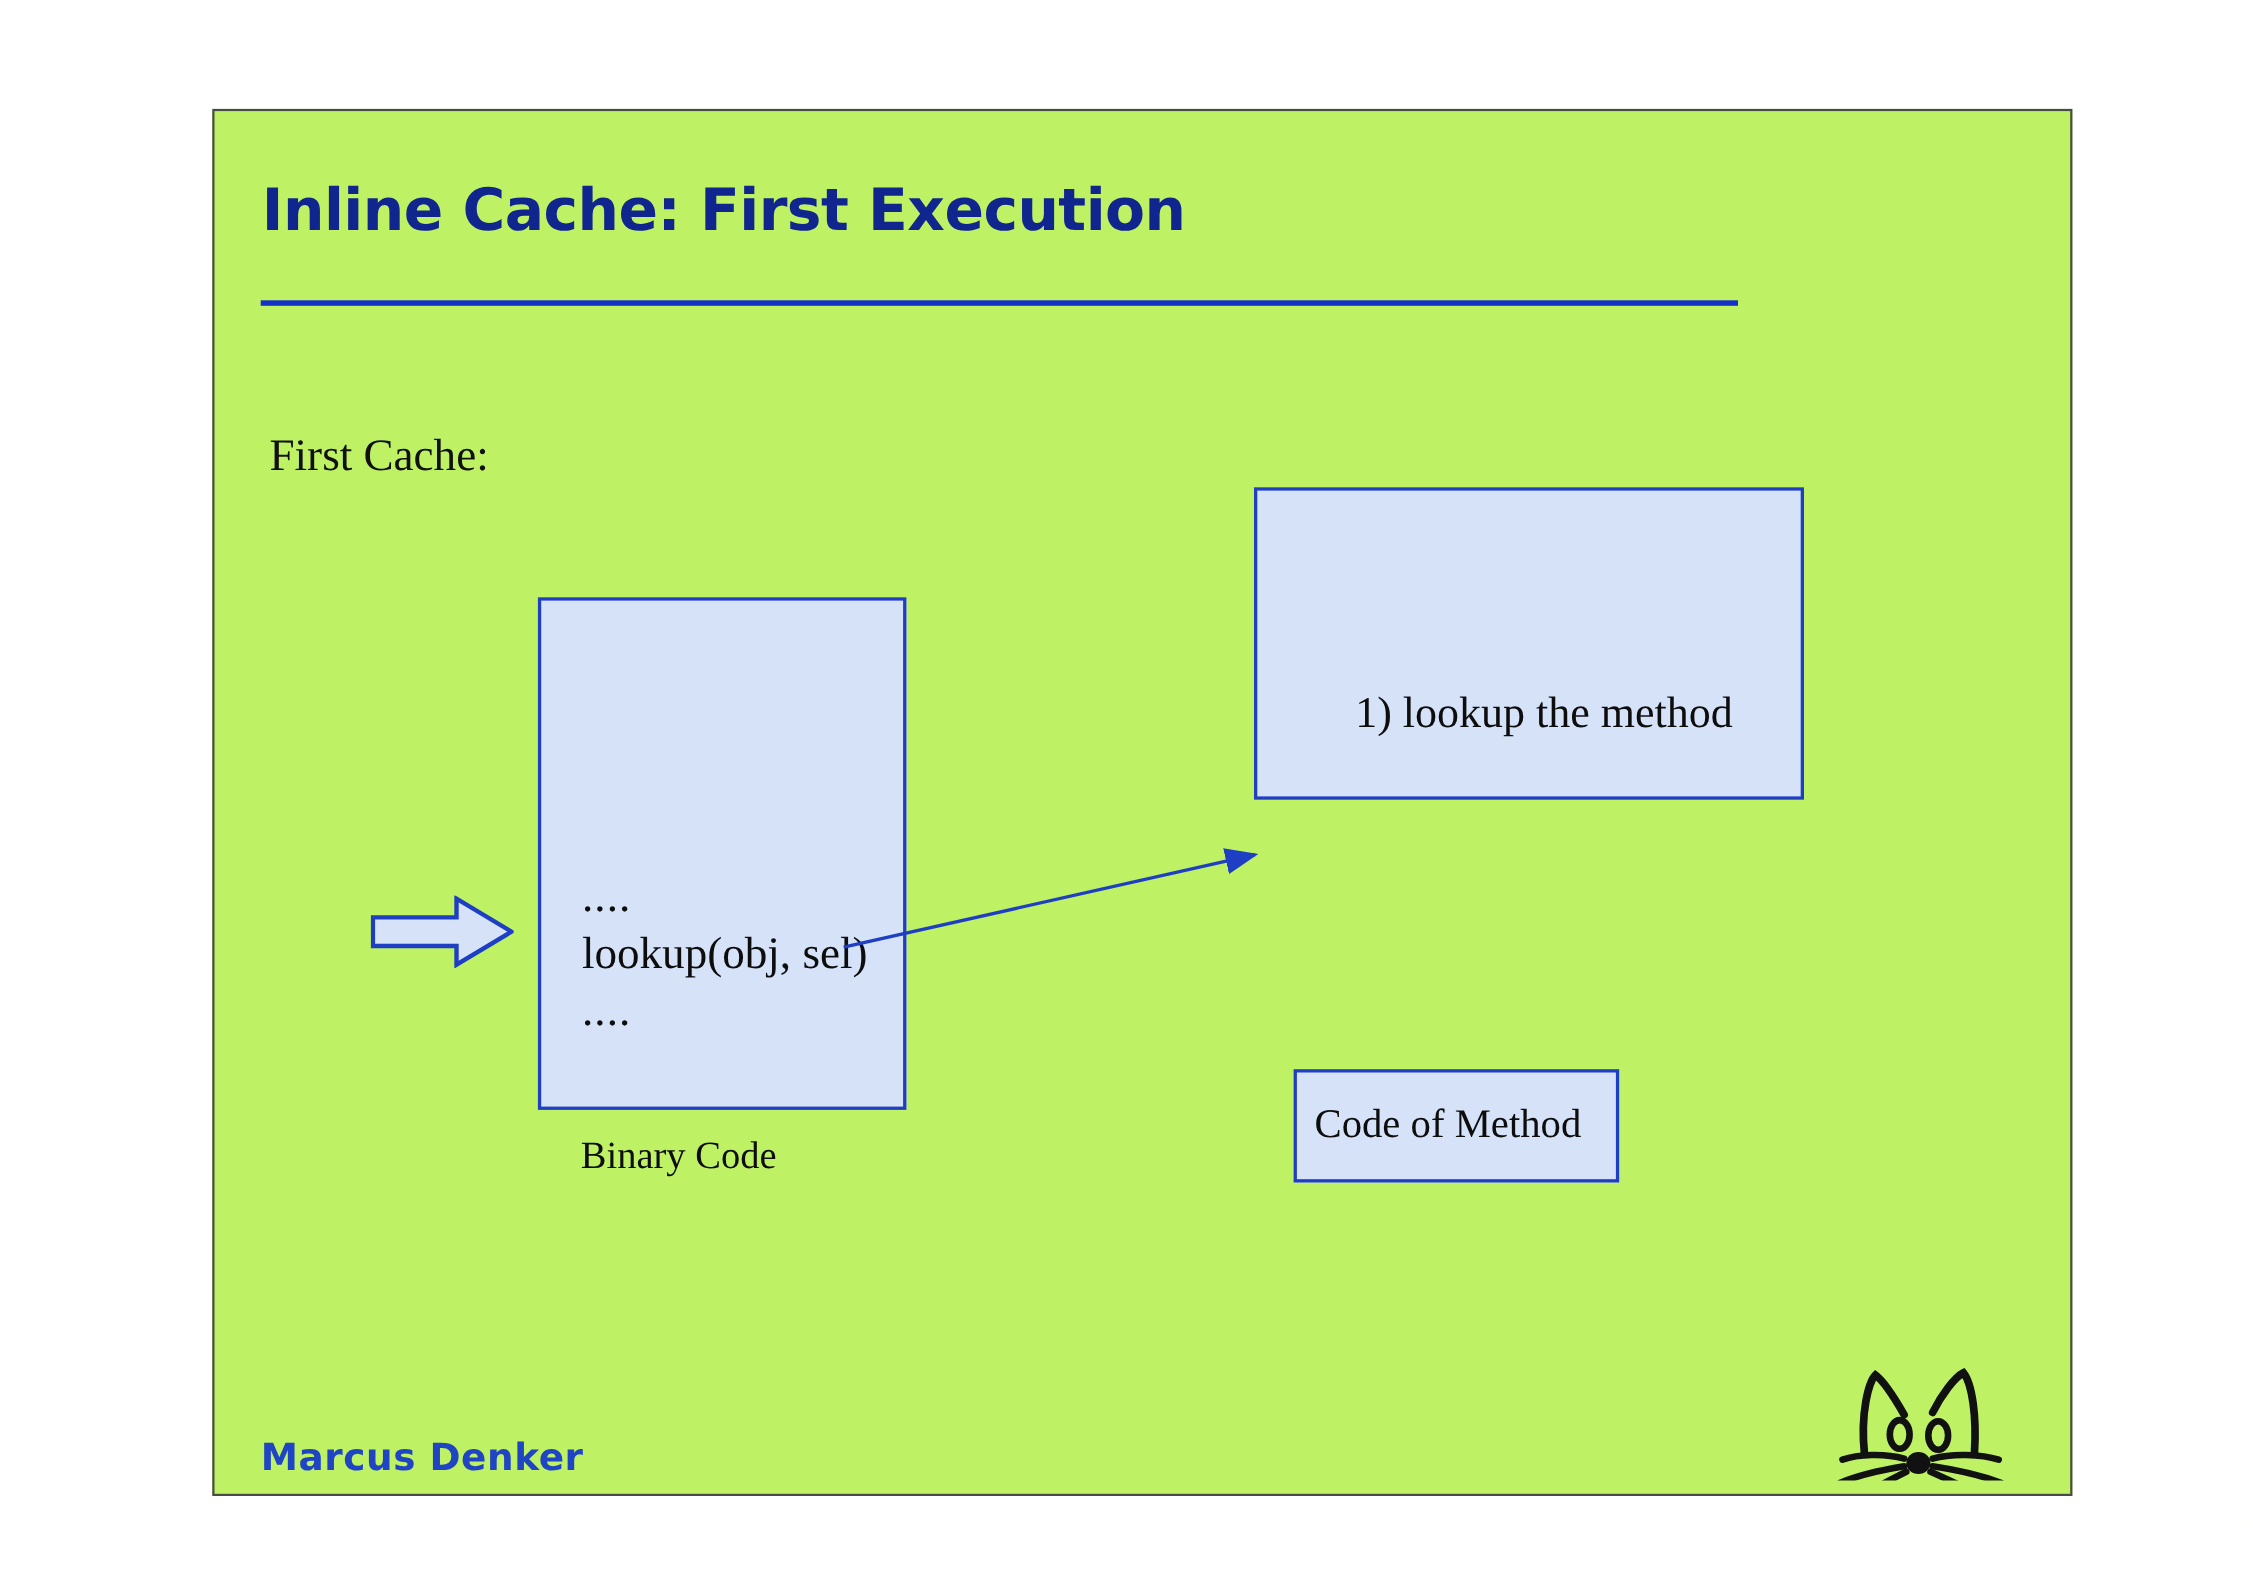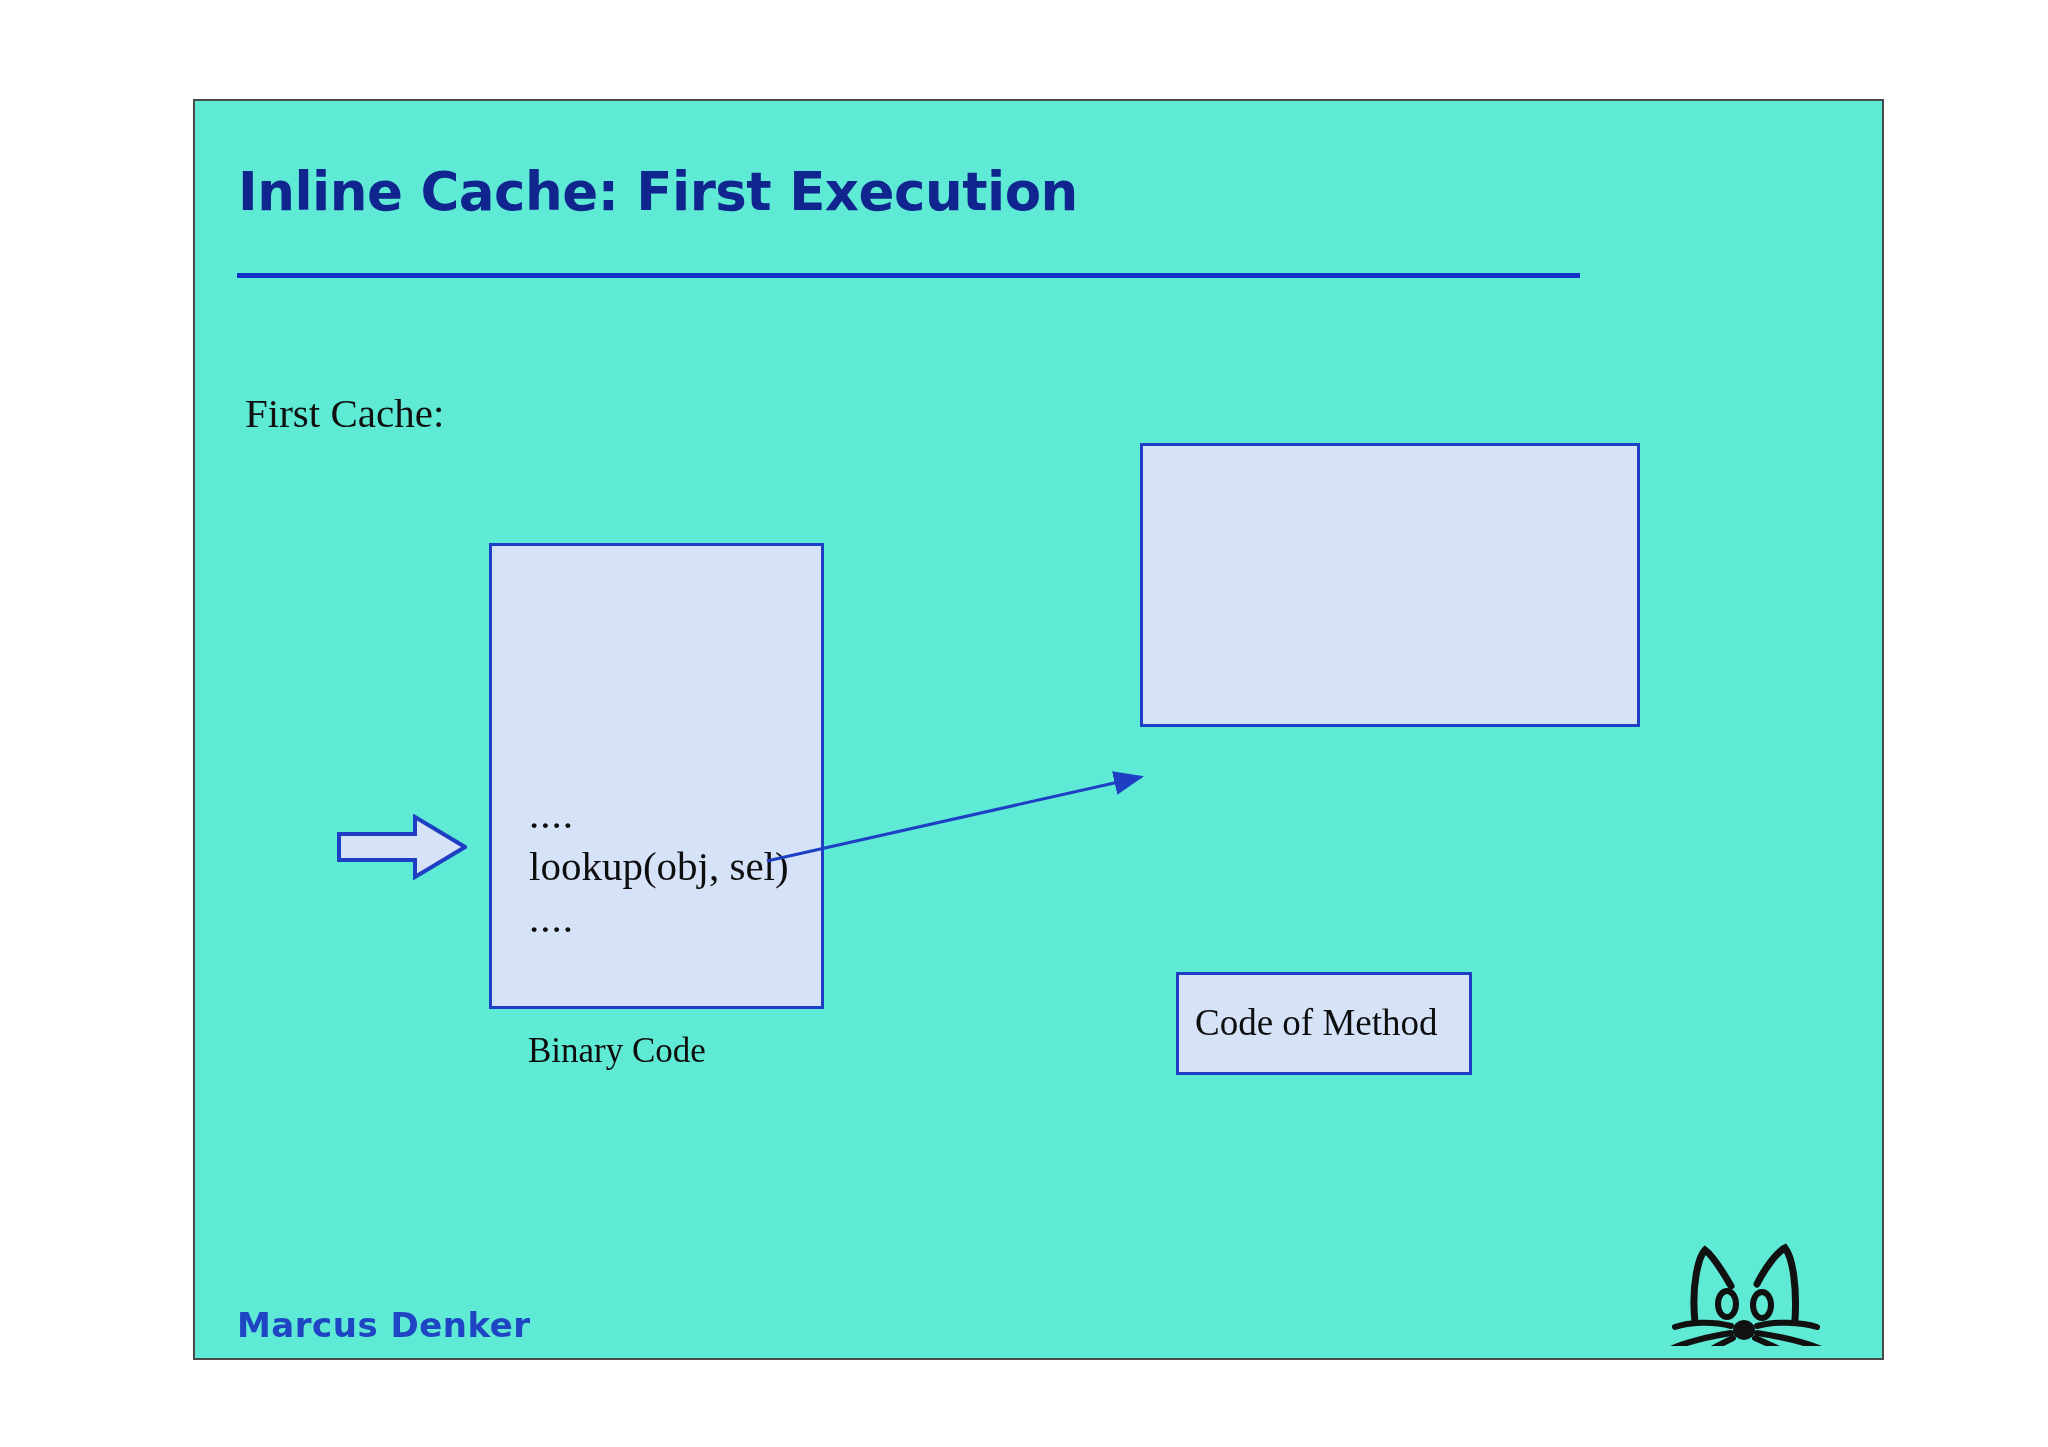--- a/index.html
+++ b/index.html
@@ -15,21 +15,21 @@
     overflow: hidden;
   }
 
   
   #slide {
     position: absolute;
     left: 193px;
     top: 99px;
     width: 1691px;
     height: 1261px;
-    background: #5eead4;
+    background: #bef264;
     border: 2px solid #4a4a4a;
     box-sizing: border-box;
   }
 
   
   #title {
     position: absolute;
     left: 43px;                 
     top: 60px;                  
     font-family: "DejaVu Sans", sans-serif;
@@ -206,20 +206,21 @@
       <defs>
         <marker id="ah" markerWidth="10" markerHeight="8" refX="9" refY="4" orient="auto">
           <polygon points="0,0 10,4 0,8" fill="#1e3fc4"></polygon>
         </marker>
       </defs>
       <line x1="12" y1="240" x2="386" y2="156" stroke="#1e3fc4" stroke-width="3" marker-end="url(#ah)"></line>
     </svg>
   </div>
 
   <div id="lookup-box" class="blue-box"></div>
+  <div id="lookup-label">1) lookup the method</div>
 
   <div id="code-of-method-box" class="blue-box"></div>
   <div id="code-of-method-label">Code of Method</div>
 
   <div id="author">Marcus Denker</div>
 
   <div id="cat-logo">
     <svg width="170" height="120" viewBox="0 0 170 120" xmlns="http://www.w3.org/2000/svg">
       <g fill="none" stroke="#111111" stroke-width="7" stroke-linecap="round">
 

